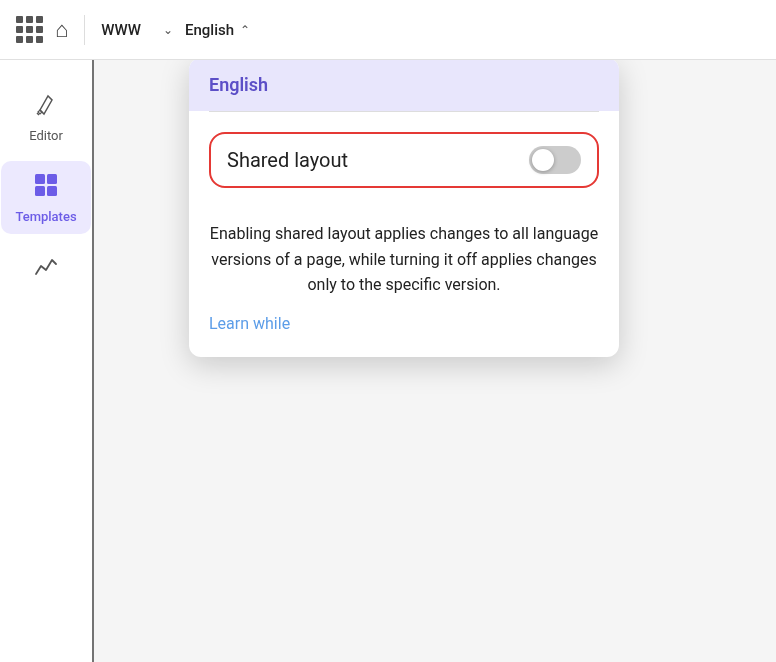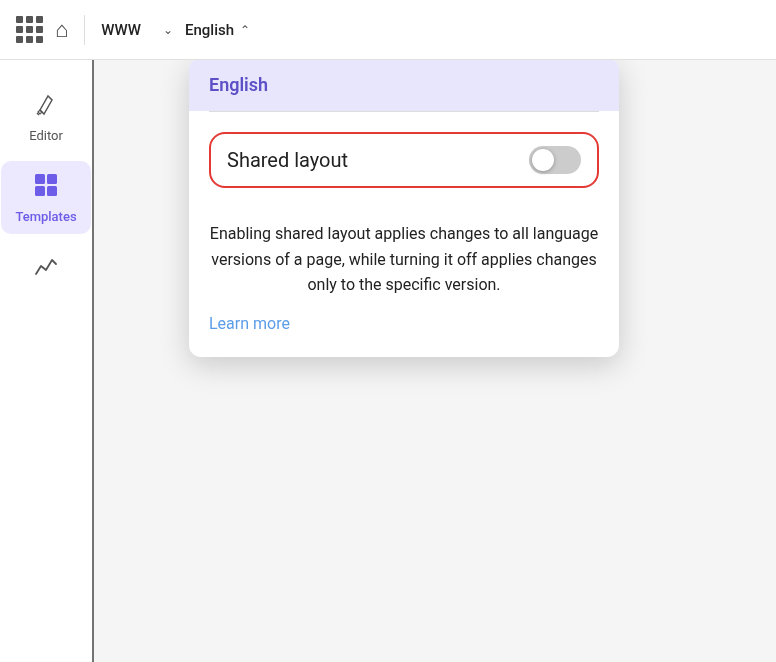--- a/index.html
+++ b/index.html
@@ -309,19 +309,19 @@
           <div class="toggle-switch">
             <div class="toggle-track"></div>
             <div class="toggle-thumb"></div>
           </div>
         </div>
 
         
         <p class="popup-description">Enabling shared layout applies changes to all language versions of a page, while turning it off applies changes only to the specific version.</p>
 
         
-        <a class="learn-more-link">Learn more</a>
+        <a class="learn-more-link">Learn while</a>
 
       </div>
     </div>
 
   </div>
 </div>
 
 </body></html>

